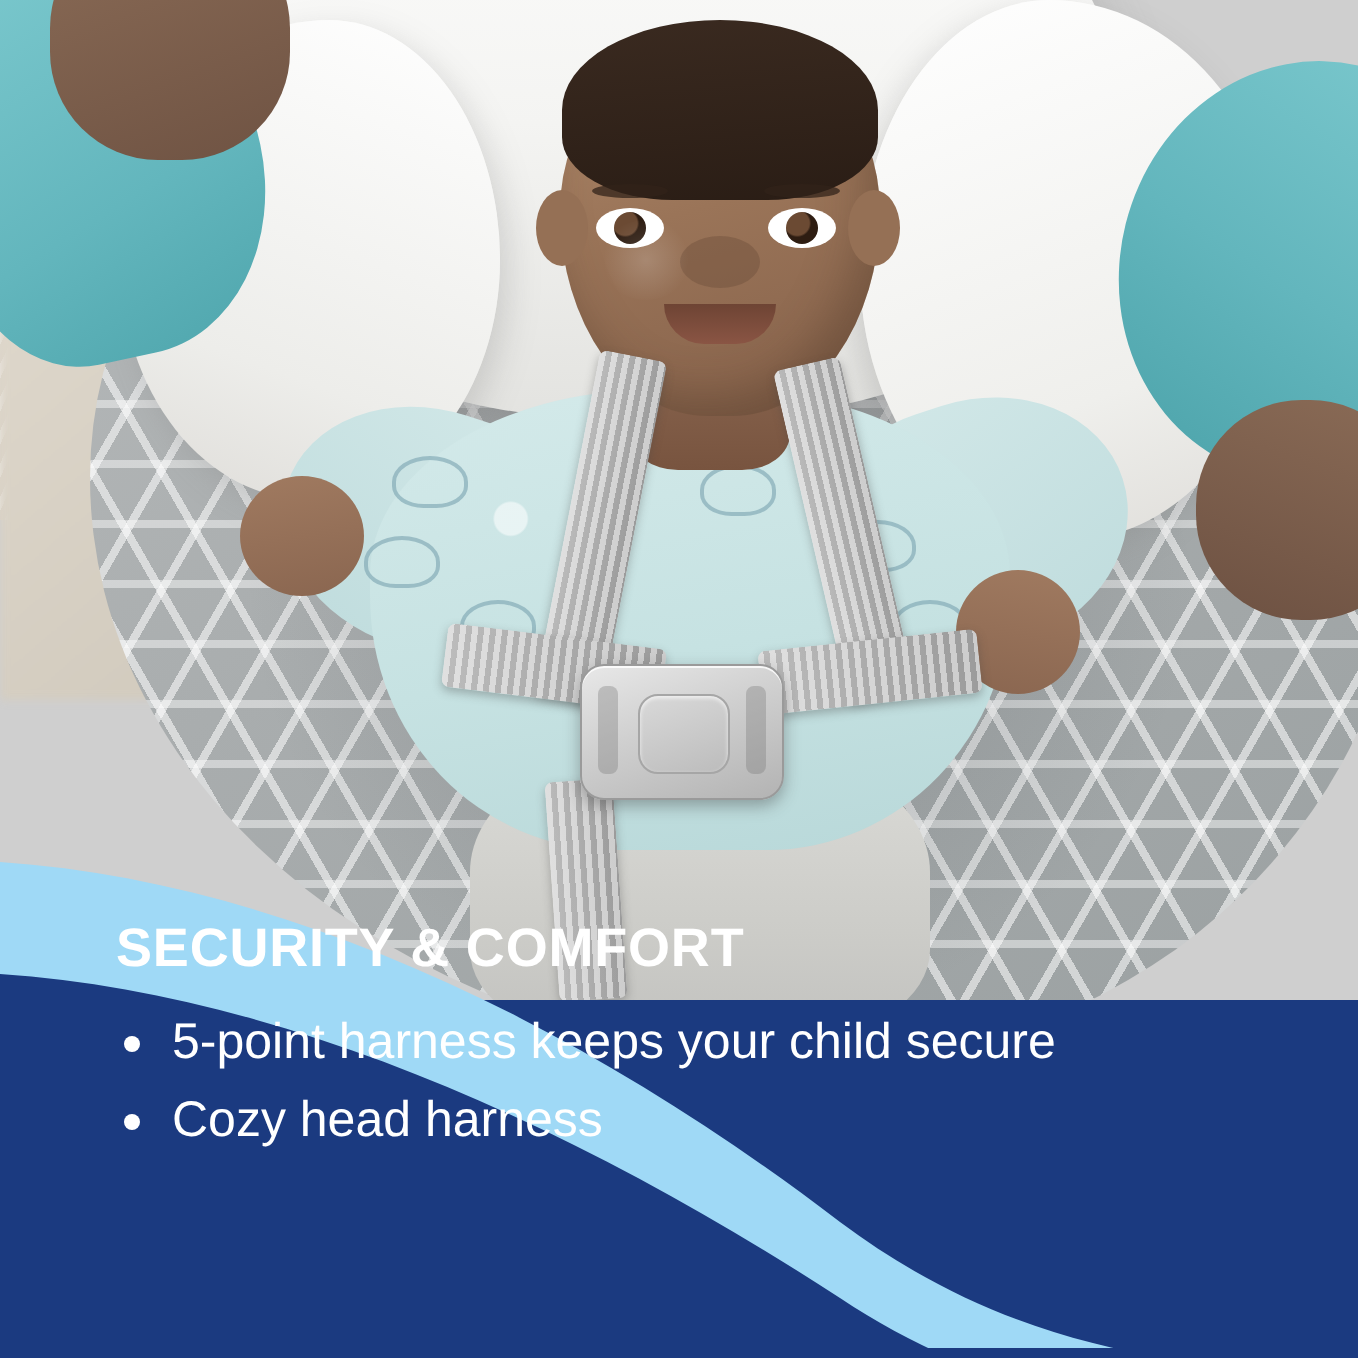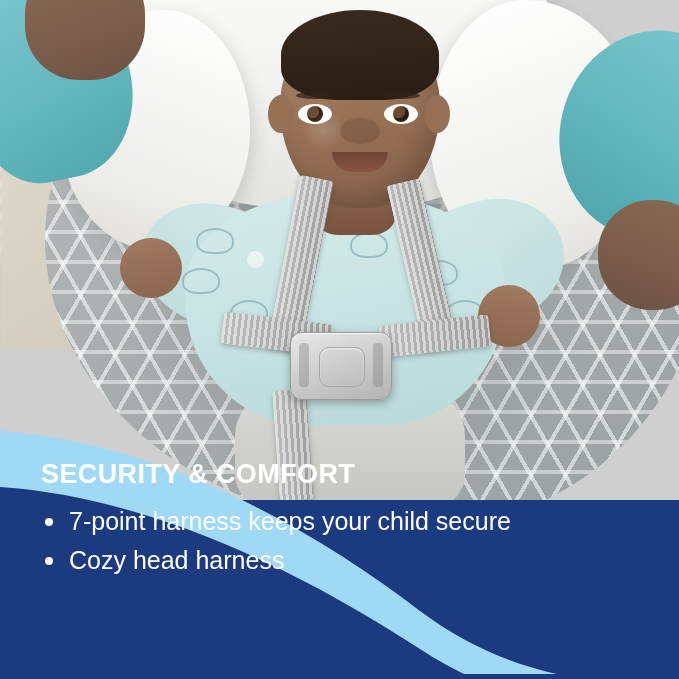--- a/index.html
+++ b/index.html
@@ -345,21 +345,21 @@
     pointer-events: none;
   }
   .banner-svg { display: block; }
 
   .banner-text {
     position: absolute;
     left: 0;
     bottom: 0;
     width: 679px;
     height: 220px;
-    padding: 0 39px;
+    padding: 0 56px;
     box-sizing: border-box;
     color: #ffffff;
   }
   .headline {
     font-size: 27px;
     font-weight: bold;
     letter-spacing: .4px;
     margin: 0 0 14px 2px;
   }
   ul.features {
@@ -450,21 +450,21 @@
       <path d="M0,268 C150,278 300,352 420,430 C498,482 590,498 679,492 L679,460 L0,460 Z" fill="#1b3a80"></path>
       <rect x="0" y="455" width="679" height="5" fill="#1b3a80"></rect>
     </svg>
   </div>
 
   <div class="banner-text">
     <h2 class="headline">SECURITY &amp; COMFORT</h2>
     <ul class="features">
       <li>
         <span class="bullet"></span>
-        <span>7-point harness keeps your child secure</span>
+        <span>5-point harness keeps your child secure</span>
       </li>
       <li>
         <span class="bullet"></span>
         <span>Cozy head harness</span>
       </li>
     </ul>
   </div>
 
 </div>
 

